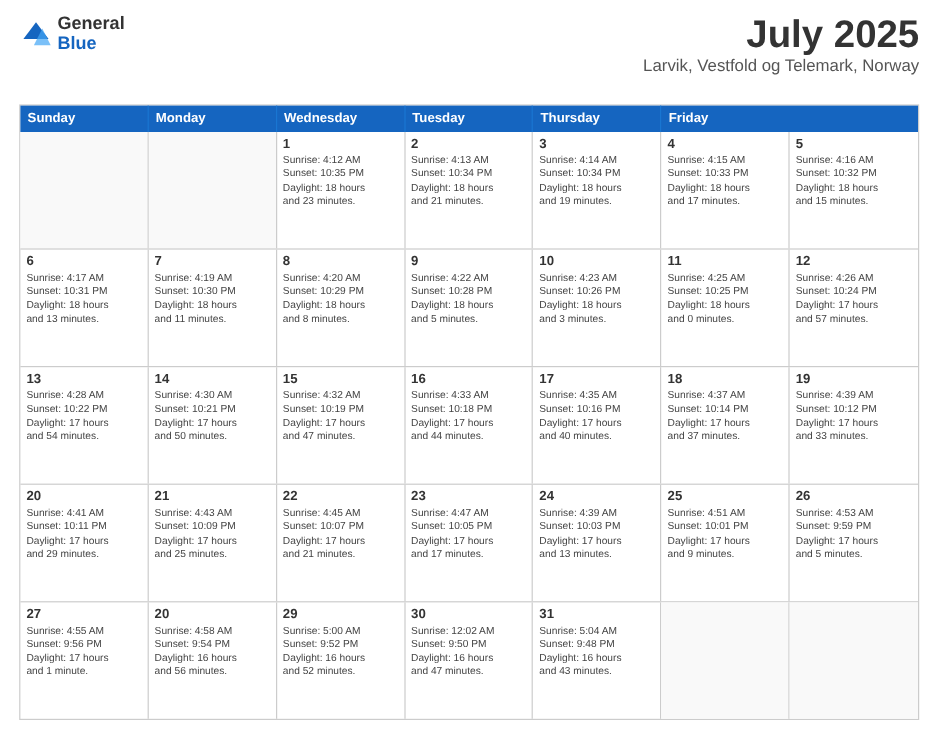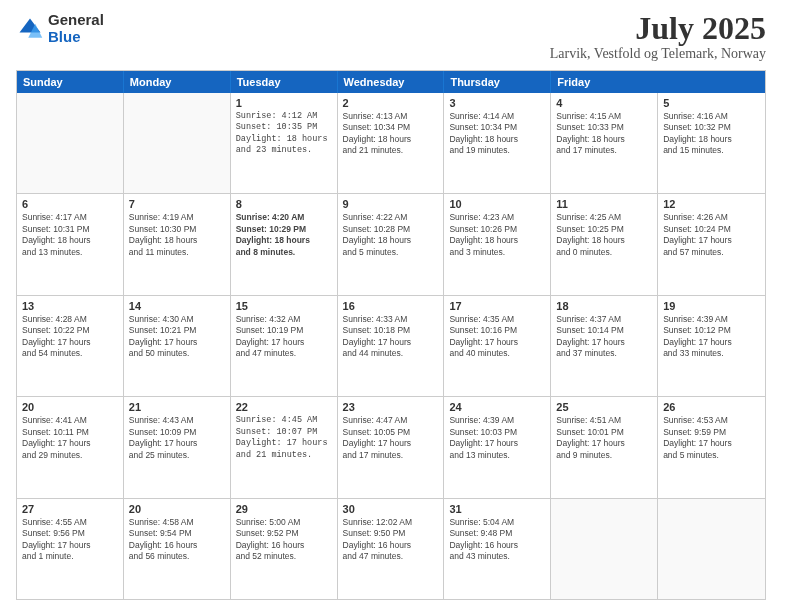--- a/index.html
+++ b/index.html
@@ -35,39 +35,39 @@
       line-height: 1.1;
     }
     .logo-general { color: #333; }
     .logo-blue { color: #1565c0; }
     .logo-icon {
       width: 28px;
       height: 28px;
     }
     .title-block {
       text-align: right;
-      font-family: Liberation Serif, serif;
     }
     .title-month {
       font-size: 32px;
       font-weight: bold;
       color: #333;
       line-height: 1;
     }
     .title-location {
       font-size: 14px;
       color: #555;
       margin-top: 2px;
       margin-left: 25px;
     }
     .calendar {
       flex: 1;
       display: flex;
       flex-direction: column;
       border: 1px solid #ccc;
+      margin-top: 17px;
     }
     .cal-header {
       display: grid;
       grid-template-columns: repeat(7, 1fr);
       background: #1565c0;
     }
     .cal-header-cell {
       color: #fff;
       font-size: 11px;
       font-weight: bold;
@@ -128,32 +128,32 @@
     <div class="title-block">
       <div class="title-month">July 2025</div>
       <div class="title-location">Larvik, Vestfold og Telemark, Norway</div>
     </div>
   </div>
 
   <div class="calendar">
     <div class="cal-header">
     <div class="cal-header-cell">Sunday</div>
         <div class="cal-header-cell">Monday</div>
+        <div class="cal-header-cell">Wednesday</div>
         <div class="cal-header-cell">Tuesday</div>
-        <div class="cal-header-cell">Wednesday</div>
         <div class="cal-header-cell">Thursday</div>
         <div class="cal-header-cell">Friday</div>
       </div>
     <div class="cal-body">
     <div class="cal-row">
           <div class="cal-cell empty"></div>
           <div class="cal-cell empty"></div>
           <div class="cal-cell">
             <div class="day-number">1</div>
-            <div class="day-info" style="white-space: pre-line; font-family: Liberation Mono, monospace;">Sunrise: 4:12 AM
+            <div class="day-info" style="white-space: pre-line;">Sunrise: 4:12 AM
 Sunset: 10:35 PM
 Daylight: 18 hours
 and 23 minutes.</div>
           </div>
           <div class="cal-cell">
             <div class="day-number">2</div>
             <div class="day-info" style="white-space: pre-line;">Sunrise: 4:13 AM
 Sunset: 10:34 PM
 Daylight: 18 hours
 and 21 minutes.</div>
@@ -190,21 +190,21 @@
           </div>
           <div class="cal-cell">
             <div class="day-number">7</div>
             <div class="day-info" style="white-space: pre-line;">Sunrise: 4:19 AM
 Sunset: 10:30 PM
 Daylight: 18 hours
 and 11 minutes.</div>
           </div>
           <div class="cal-cell">
             <div class="day-number">8</div>
-            <div class="day-info" style="white-space: pre-line; font-weight: bold;">Sunrise: 4:20 AM
+            <div class="day-info" style="white-space: pre-line;">Sunrise: 4:20 AM
 Sunset: 10:29 PM
 Daylight: 18 hours
 and 8 minutes.</div>
           </div>
           <div class="cal-cell">
             <div class="day-number">9</div>
             <div class="day-info" style="white-space: pre-line;">Sunrise: 4:22 AM
 Sunset: 10:28 PM
 Daylight: 18 hours
 and 5 minutes.</div>
@@ -292,21 +292,21 @@
           </div>
           <div class="cal-cell">
             <div class="day-number">21</div>
             <div class="day-info" style="white-space: pre-line;">Sunrise: 4:43 AM
 Sunset: 10:09 PM
 Daylight: 17 hours
 and 25 minutes.</div>
           </div>
           <div class="cal-cell">
             <div class="day-number">22</div>
-            <div class="day-info" style="white-space: pre-line; font-family: Liberation Mono, monospace;">Sunrise: 4:45 AM
+            <div class="day-info" style="white-space: pre-line;">Sunrise: 4:45 AM
 Sunset: 10:07 PM
 Daylight: 17 hours
 and 21 minutes.</div>
           </div>
           <div class="cal-cell">
             <div class="day-number">23</div>
             <div class="day-info" style="white-space: pre-line;">Sunrise: 4:47 AM
 Sunset: 10:05 PM
 Daylight: 17 hours
 and 17 minutes.</div>

